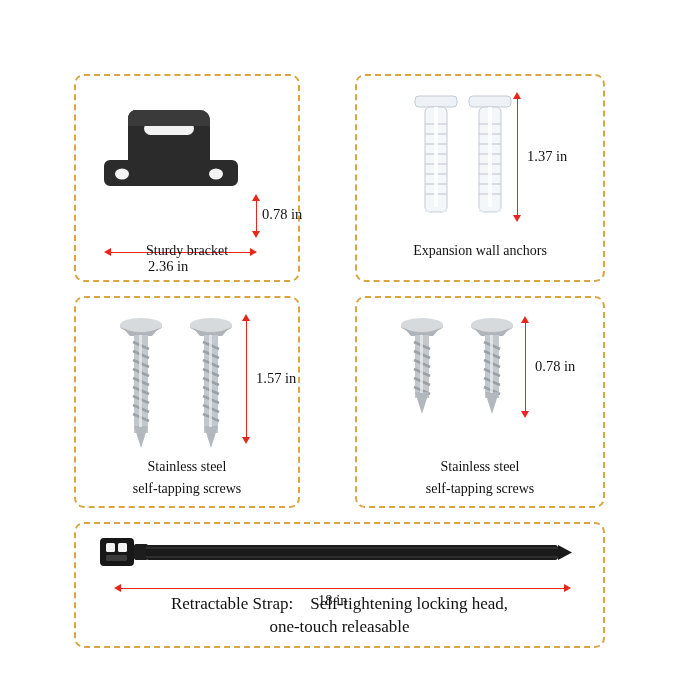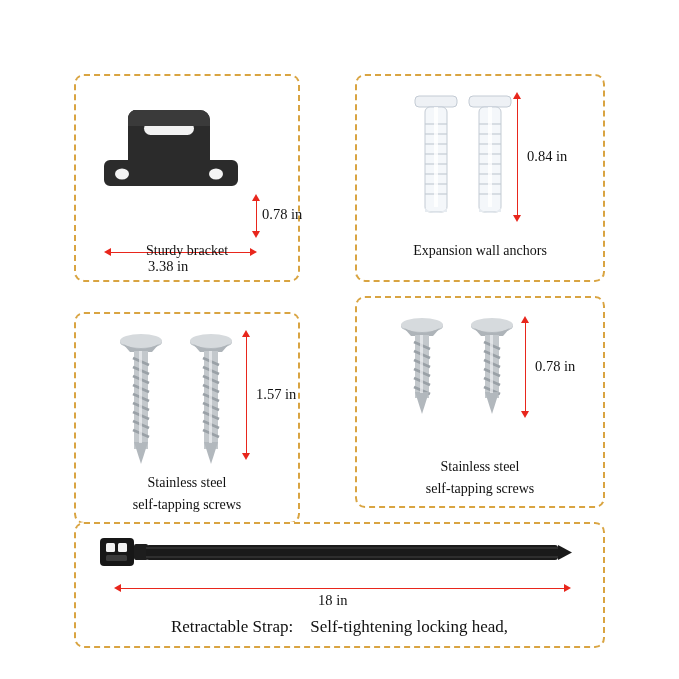--- a/index.html
+++ b/index.html
@@ -55,21 +55,21 @@
     text-align: center;
     font-family: "Liberation Serif", serif;
     font-size: 14px;
     line-height: 22px;
     color: #111111;
   }
 
   
   #card-bracket { left: 74px;  top: 74px;  width: 226px; height: 208px; }
   #card-anchors { left: 355px; top: 74px;  width: 250px; height: 208px; }
-  #card-screws-long  { left: 74px;  top: 312px; width: 226px; height: 212px; }
+  #card-screws-long  { left: 74px;  top: 296px; width: 226px; height: 212px; }
   #card-screws-short { left: 355px; top: 296px; width: 250px; height: 212px; }
   #card-strap  { left: 74px;  top: 522px; width: 531px; height: 126px; }
 
   
   .dim-line-h {
     position: absolute;
     height: 1px;
     background: #e8261c;
   }
   .dim-line-v {
@@ -139,21 +139,21 @@
       </div>
 
       <div class="dim-line-v" style="left:180px; top:122px; height:36px;"></div>
       <div class="arrow arrow-u" style="left:176px; top:118px;"></div>
       <div class="arrow arrow-d" style="left:176px; top:155px;"></div>
       <div class="dim-label" style="left:186px; top:130px;">0.78 in</div>
 
       <div class="dim-line-h" style="left:34px; top:176px; width:142px;"></div>
       <div class="arrow arrow-l" style="left:28px; top:172px;"></div>
       <div class="arrow arrow-r" style="left:174px; top:172px;"></div>
-      <div class="dim-label" style="left:72px; top:182px;">3.38 in</div>
+      <div class="dim-label" style="left:72px; top:182px;">2.36 in</div>
     </div>
     <div class="caption" style="top:164px;">Sturdy bracket</div>
   </div>
 
   <div class="card" id="card-anchors">
     <div class="card-art">
       <div class="anchor-wrap">
         <svg width="140" height="150" viewBox="0 0 140 150">
           <g>
 
@@ -190,21 +190,21 @@
               <path d="M10 112 q11 10 22 0 v4 h-22 z" fill="#e6ebf0"></path>
               <rect x="19" y="11" width="4" height="100" fill="#ffffff" opacity="0.8"></rect>
             </g>
           </g>
         </svg>
       </div>
 
       <div class="dim-line-v" style="left:160px; top:22px; height:120px;"></div>
       <div class="arrow arrow-u" style="left:156px; top:16px;"></div>
       <div class="arrow arrow-d" style="left:156px; top:139px;"></div>
-      <div class="dim-label" style="left:170px; top:72px;">0.84 in</div>
+      <div class="dim-label" style="left:170px; top:72px;">1.37 in</div>
     </div>
     <div class="caption" style="top:164px;">Expansion wall anchors</div>
   </div>
 
   <div class="card" id="card-screws-long">
     <div class="card-art">
       <div class="screw-wrap">
         <svg width="160" height="140" viewBox="0 0 160 140">
 
           <g transform="translate(18,6)">
@@ -331,16 +331,17 @@
     <div class="arrow arrow-l" style="left:38px; top:60px;"></div>
     <div class="arrow arrow-r" style="left:488px; top:60px;"></div>
     <div class="dim-label" style="left:242px; top:68px;">18 in</div>
 
     <div class="strap-caption">
       <div>
         <span class="lbl">Retractable Strap:</span>
         &nbsp;&nbsp;
         <span>Self-tightening locking head,</span>
       </div>
+      <div>one-touch releasable</div>
     </div>
   </div>
 
 </div>
 
 </body></html>

